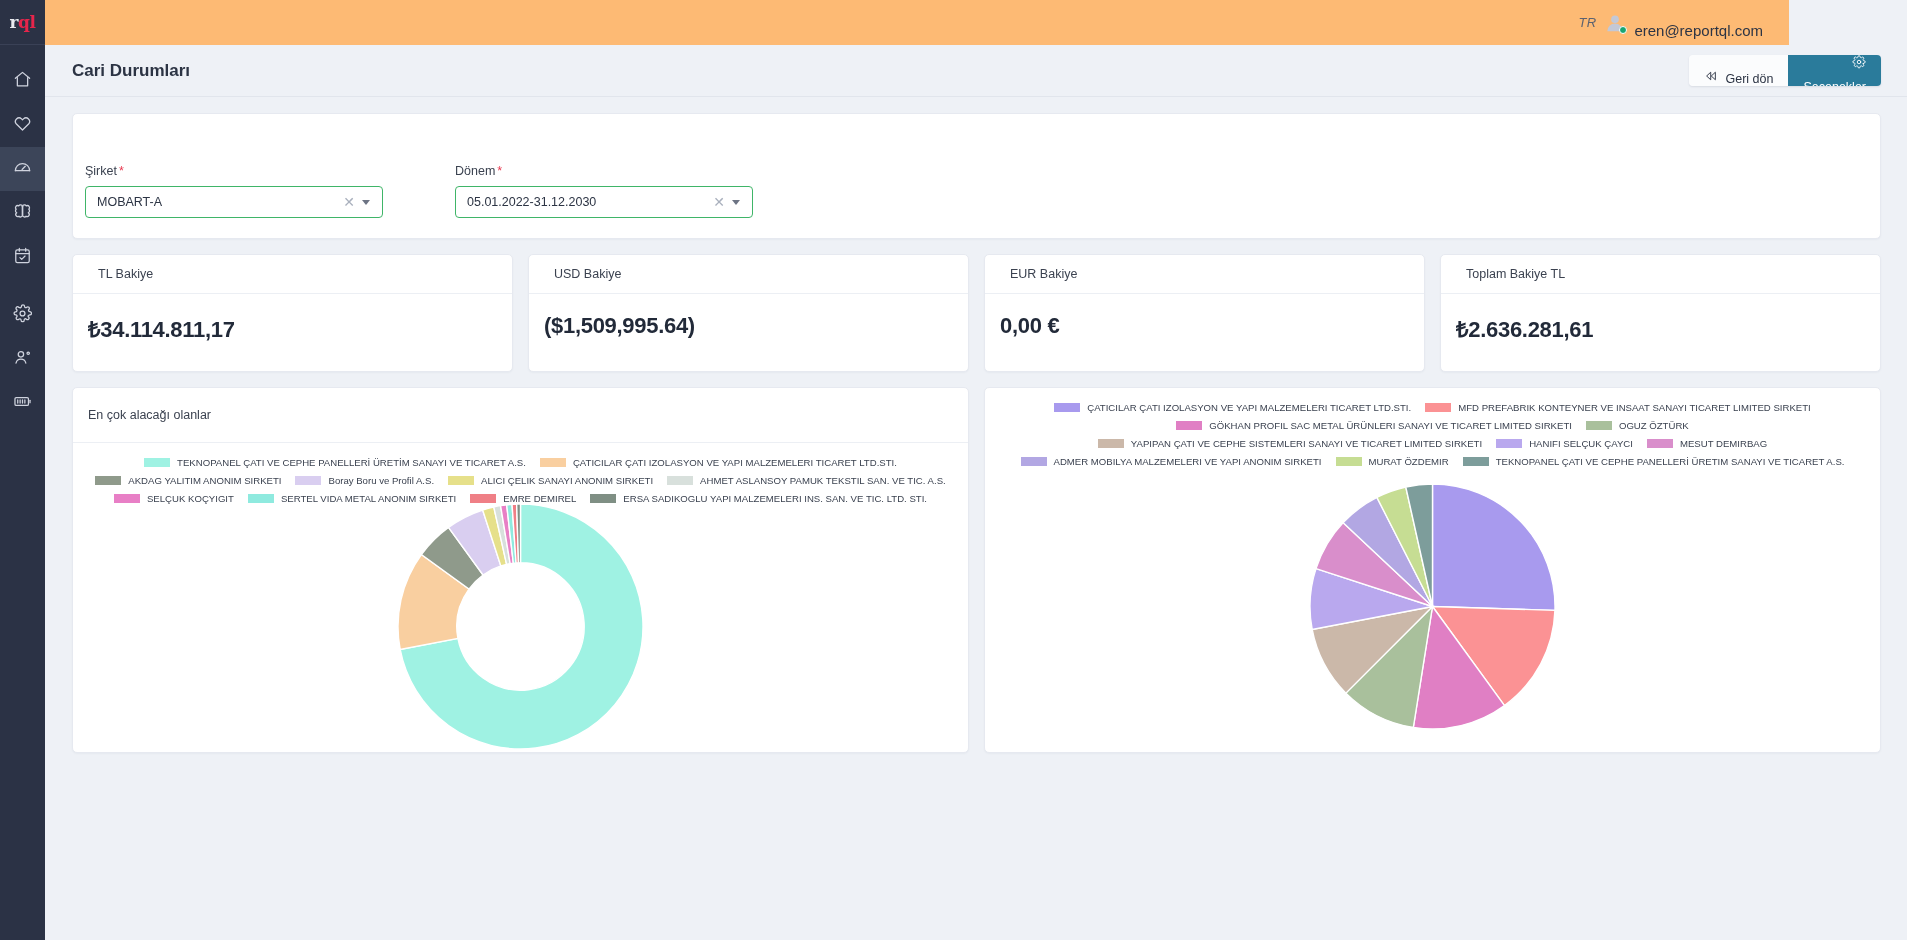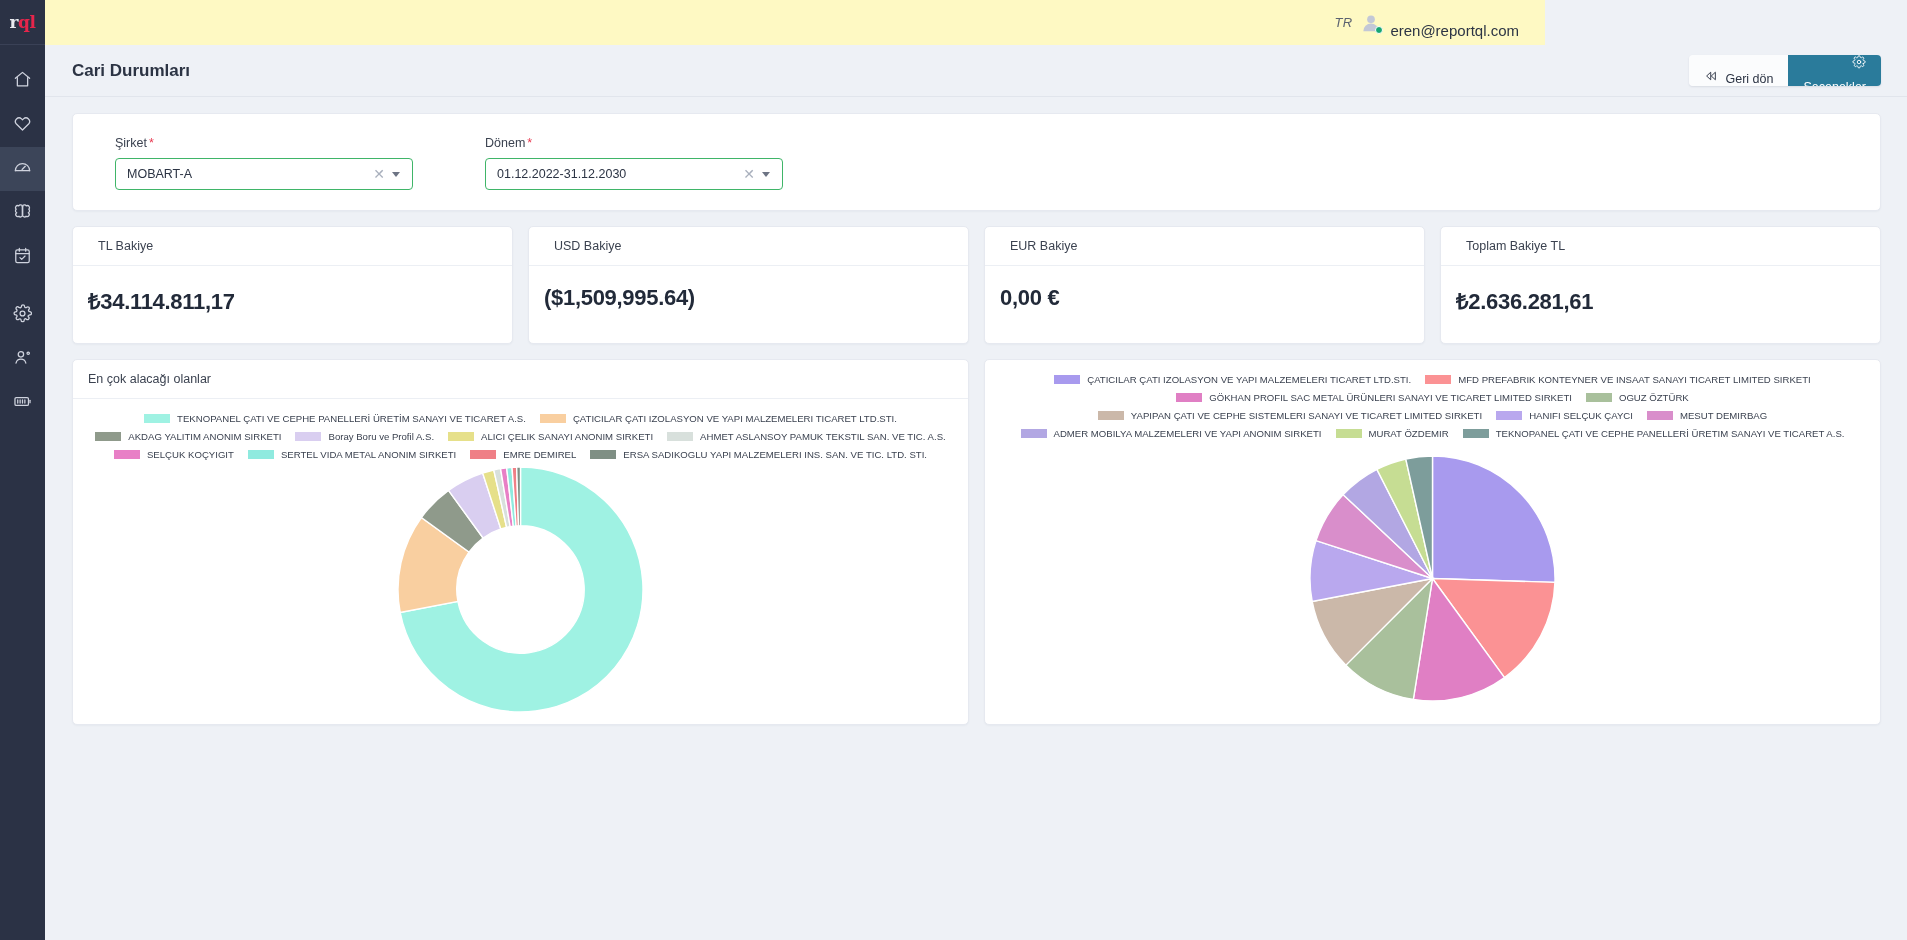--- a/index.html
+++ b/index.html
@@ -33,22 +33,22 @@
     cursor: pointer;
   }
   .side-item.active { background: #3c4559; }
   .side-item svg { width: 19px; height: 19px; stroke: #cfd3de; stroke-width: 1.6;
                    fill: none; stroke-linecap: round; stroke-linejoin: round; }
   .side-spacer { height: 14px; }
 
   
   #topbar {
     position: absolute; left: 45px; top: 0;
-    width: 1500px; height: 45px;
-    background: #fef9c3;
+    width: 1744px; height: 45px;
+    background: #fdba74;
     display: flex; align-items: center; justify-content: flex-end;
     padding-right: 26px; gap: 8px;
   }
   #lang-toggle {
     font-style: italic; font-size: 13px; color: #5b6270;
     cursor: pointer; letter-spacing: .3px;
   }
   #avatar-wrap { position: relative; width: 22px; height: 22px; cursor: pointer; }
   #avatar-wrap svg { width: 22px; height: 22px; }
   #status-dot {
@@ -91,21 +91,21 @@
   }
   .card {
     background: #ffffff;
     border: 1px solid #e6e9f0;
     border-radius: 5px;
     box-shadow: 0 1px 2px rgba(30,40,70,.04);
   }
 
   
   #filter-card { width: 100%; }
-  #filter-body { padding: 22px 26px 20px 42px; }
+  #filter-body { padding: 22px 26px 20px 12px; margin-top: 28px; }
   #filter-row { display: flex; gap: 72px; }
   .field { width: 298px; }
   .field-label { font-size: 12.5px; color: #3b4250; margin-bottom: 8px; }
   .req { color: #e8384f; margin-left: 2px; }
   .select-box {
     height: 32px; border: 1px solid #3fb568; border-radius: 4px;
     background: #fff; display: flex; align-items: center;
     padding: 0 6px 0 11px; cursor: pointer;
   }
   .select-value { flex: 1; font-size: 12.5px; color: #2c3444; }
@@ -133,21 +133,21 @@
   }
   .kpi-val {
     padding: 19px 15px 28px 15px;
     font-size: 22px; font-weight: 700; color: #222a39; letter-spacing: -.3px;
   }
 
   
   #chart-row { display: flex; gap: 15px; margin-top: 15px; }
   .chart-card { flex: 1; height: 366px; display: flex; flex-direction: column; }
   .chart-head {
-    padding: 12px 15px; border-bottom: 1px solid #eceff4;
+    padding: 20px 15px; border-bottom: 1px solid #eceff4;
     font-size: 12.5px; color: #3b4250;
   }
   .chart-body { flex: 1; padding: 10px 12px 6px 12px; display: flex; flex-direction: column; }
   .legend {
     display: flex; flex-wrap: wrap; justify-content: center;
     align-content: flex-start;
     column-gap: 14px; row-gap: 7px;
     padding: 4px 6px 0 6px;
   }
   .legend-item { display: flex; align-items: center; gap: 7px; cursor: pointer; }
@@ -301,21 +301,21 @@
             <span class="sel-clear">✕</span>
             <span class="sel-caret"></span>
           </div>
         </div>
 
         <div class="field">
           <div class="field-label">
             <span>Dönem</span><span class="req">*</span>
           </div>
           <div class="select-box">
-            <span class="select-value">01.12.2022-31.12.2030</span>
+            <span class="select-value">05.01.2022-31.12.2030</span>
             <span class="sel-clear">✕</span>
             <span class="sel-caret"></span>
           </div>
         </div>
 
       </div>
     </div>
   </div>
 
   <div id="kpi-row">

